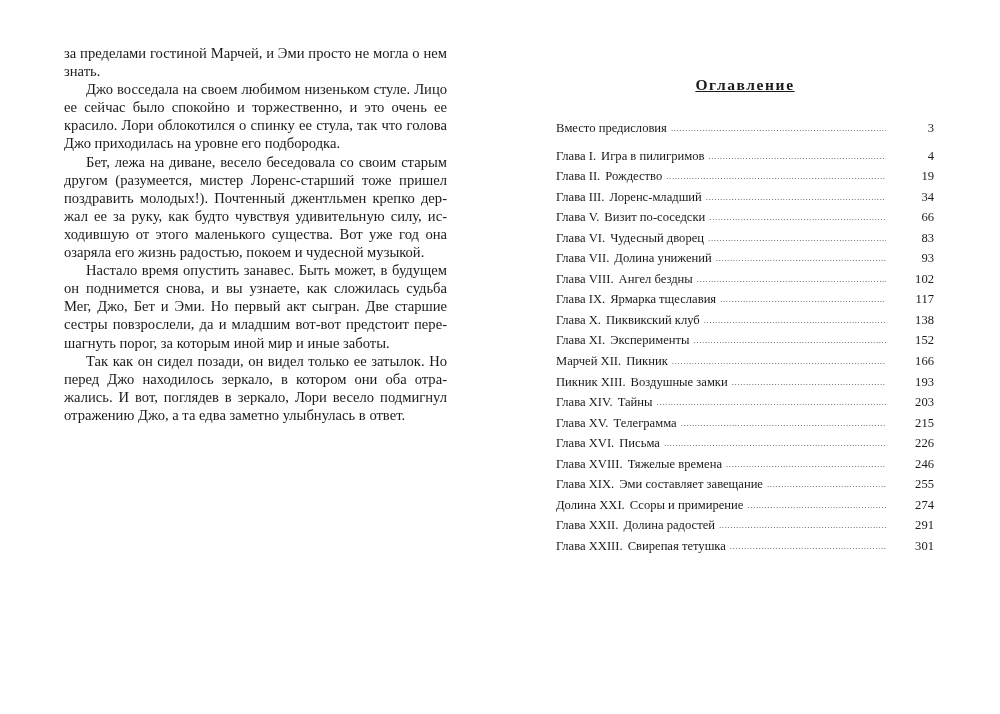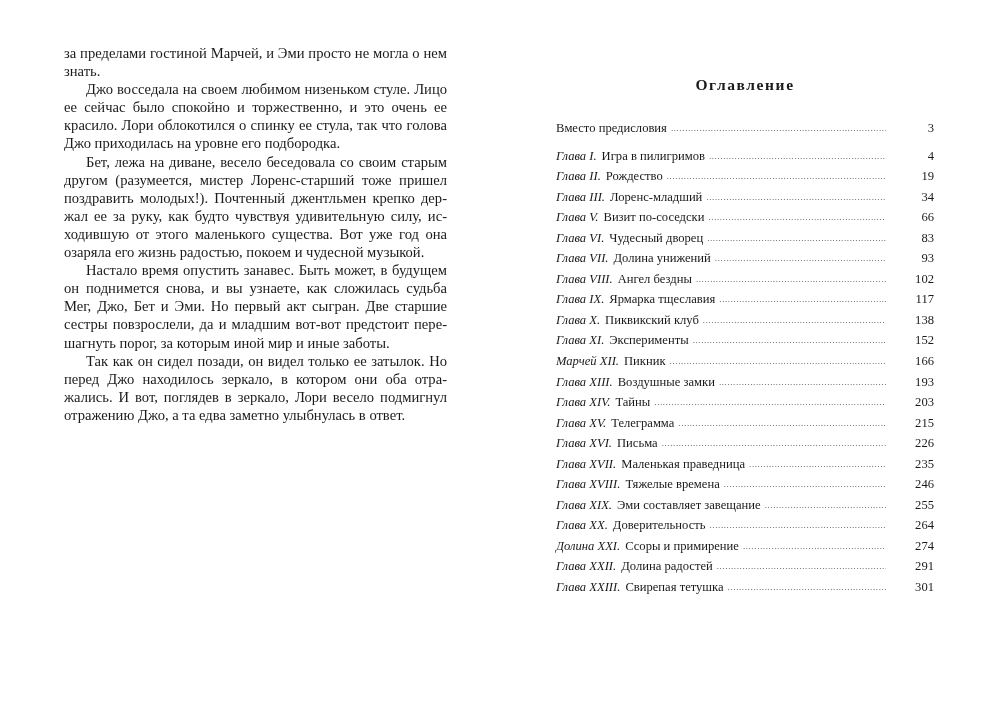--- a/index.html
+++ b/index.html
@@ -57,20 +57,21 @@
   .toc-title {
     position: absolute;
     left: 0;
     top: 76px;
     width: 490px;
     text-align: center;
     font-weight: bold;
     font-size: 15.5px;
     letter-spacing: 1.6px;
     padding-left: 0;
+    text-decoration: underline;
   }
   .toc-list {
     position: absolute;
     left: 56px;
     top: 118px;
     width: 378px;
     margin: 0;
     padding: 0;
     list-style: none;
     font-size: 12.6px;
@@ -80,21 +81,20 @@
     height: 20.55px;
     line-height: 20.55px;
     display: flex;
     align-items: flex-start;
     white-space: nowrap;
   }
   .toc-row.first {
     margin-bottom: 7px;
   }
   .toc-chapter {
-    font-style: italic;
     margin-right: 5px;
   }
   .toc-name {
     margin-right: 4px;
   }
   .toc-leader {
     flex: 1 1 auto;
     overflow: hidden;
     max-width: 100%;
     margin-right: 48px;
@@ -197,21 +197,21 @@
         <span class="toc-leader"></span>
         <span class="toc-page">152</span>
       </li>
       <li class="toc-row">
         <span class="toc-chapter">Марчей XII.</span>
         <span class="toc-name">Пикник</span>
         <span class="toc-leader"></span>
         <span class="toc-page">166</span>
       </li>
       <li class="toc-row">
-        <span class="toc-chapter">Глава XIII.</span>
+        <span class="toc-chapter">Пикник XIII.</span>
         <span class="toc-name">Воздушные замки</span>
         <span class="toc-leader"></span>
         <span class="toc-page">193</span>
       </li>
       <li class="toc-row">
         <span class="toc-chapter">Глава XIV.</span>
         <span class="toc-name">Тайны</span>
         <span class="toc-leader"></span>
         <span class="toc-page">203</span>
       </li>
@@ -221,44 +221,32 @@
         <span class="toc-leader"></span>
         <span class="toc-page">215</span>
       </li>
       <li class="toc-row">
         <span class="toc-chapter">Глава XVI.</span>
         <span class="toc-name">Письма</span>
         <span class="toc-leader"></span>
         <span class="toc-page">226</span>
       </li>
       <li class="toc-row">
-        <span class="toc-chapter">Глава XVII.</span>
-        <span class="toc-name">Маленькая праведница</span>
-        <span class="toc-leader"></span>
-        <span class="toc-page">235</span>
-      </li>
-      <li class="toc-row">
         <span class="toc-chapter">Глава XVIII.</span>
         <span class="toc-name">Тяжелые времена</span>
         <span class="toc-leader"></span>
         <span class="toc-page">246</span>
       </li>
       <li class="toc-row">
         <span class="toc-chapter">Глава XIX.</span>
         <span class="toc-name">Эми составляет завещание</span>
         <span class="toc-leader"></span>
         <span class="toc-page">255</span>
       </li>
       <li class="toc-row">
-        <span class="toc-chapter">Глава XX.</span>
-        <span class="toc-name">Доверительность</span>
-        <span class="toc-leader"></span>
-        <span class="toc-page">264</span>
-      </li>
-      <li class="toc-row">
         <span class="toc-chapter">Долина XXI.</span>
         <span class="toc-name">Ссоры и примирение</span>
         <span class="toc-leader"></span>
         <span class="toc-page">274</span>
       </li>
       <li class="toc-row">
         <span class="toc-chapter">Глава XXII.</span>
         <span class="toc-name">Долина радостей</span>
         <span class="toc-leader"></span>
         <span class="toc-page">291</span>

